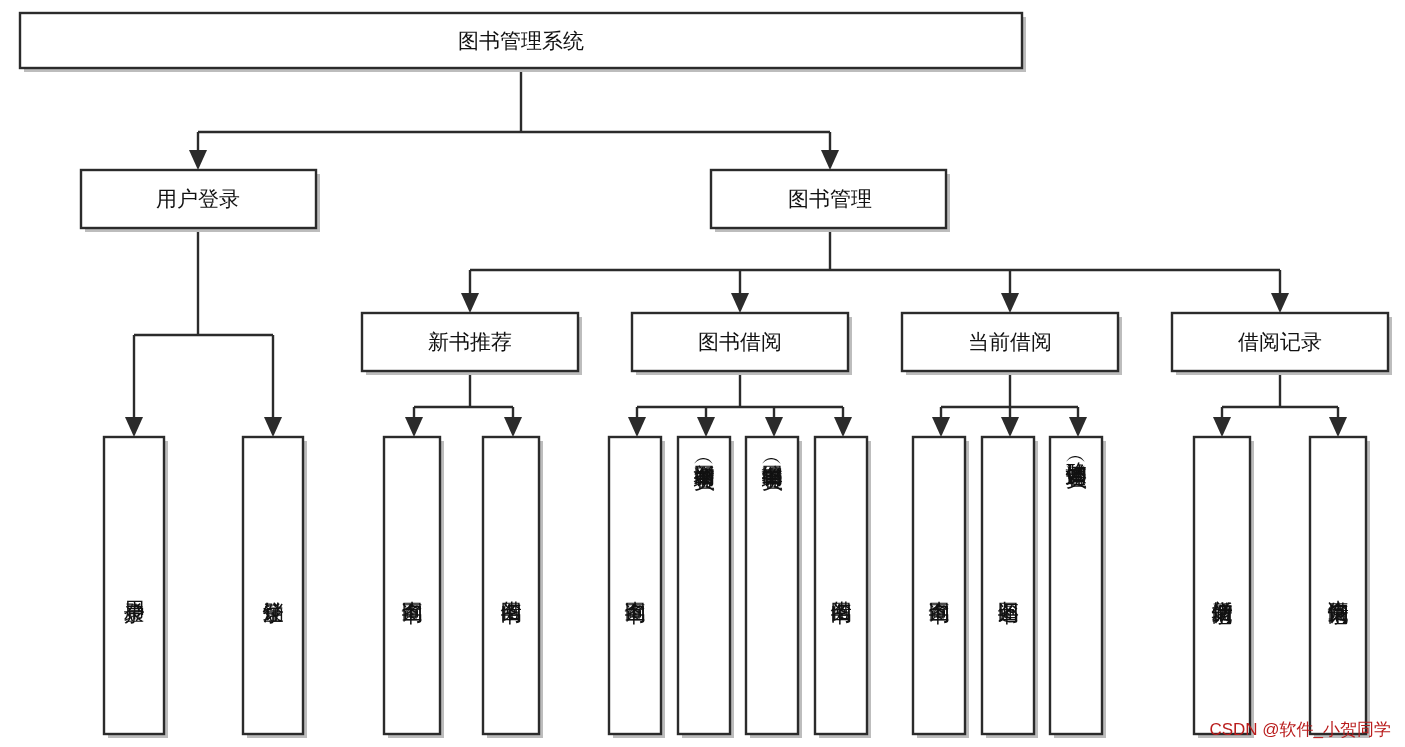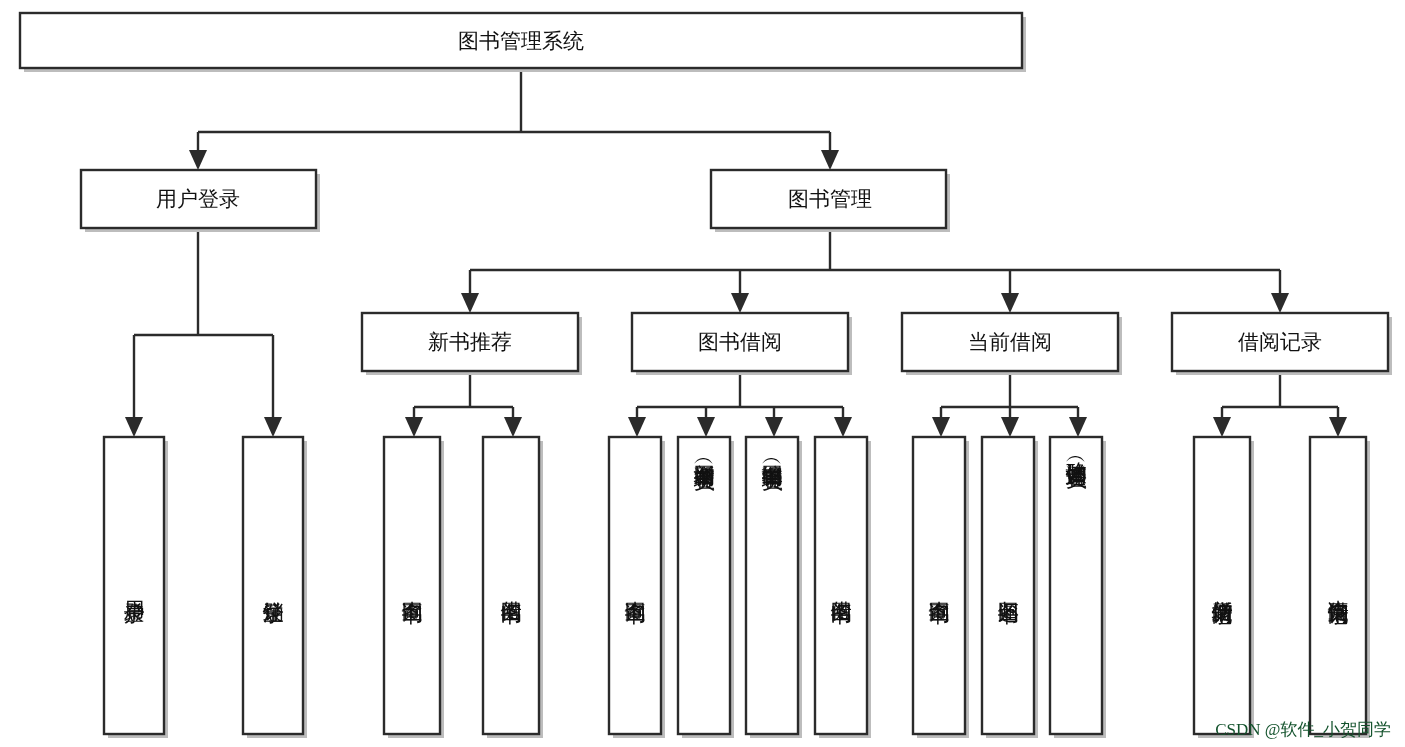--- a/index.html
+++ b/index.html
@@ -10,22 +10,22 @@
   .node-shadow{fill:#bdbdbd;}
   .edge{stroke:#2b2b2b;stroke-width:2.4;fill:none;stroke-linecap:butt;}
   .arrow-head{fill:#2b2b2b;}
   .node-label{font-family:"DejaVu Sans","Liberation Sans",sans-serif;font-size:21px;fill:#111111;}
   .node-label-h{text-anchor:middle;dominant-baseline:middle;}
   .vtext{position:absolute;display:flex;align-items:center;justify-content:center;
          writing-mode:vertical-rl;text-orientation:upright;
          font-size:21px;line-height:1.06;color:#111111;letter-spacing:1px;
          font-family:"DejaVu Sans","Liberation Sans",sans-serif;
          pointer-events:none;white-space:nowrap;}
-  #watermark{position:absolute;right:14px;bottom:6px;font-size:17px;color:#14532d;
-             font-family:Liberation Serif, serif;white-space:nowrap;}
+  #watermark{position:absolute;right:14px;bottom:6px;font-size:17px;color:#b91c1c;
+             font-family:Liberation Sans, sans-serif;white-space:nowrap;}
 </style>
 </head>
 <body>
 
 <div id="stage">
 
   <svg id="diagram" viewBox="0 0 1405 747">
 
     <g>
 

